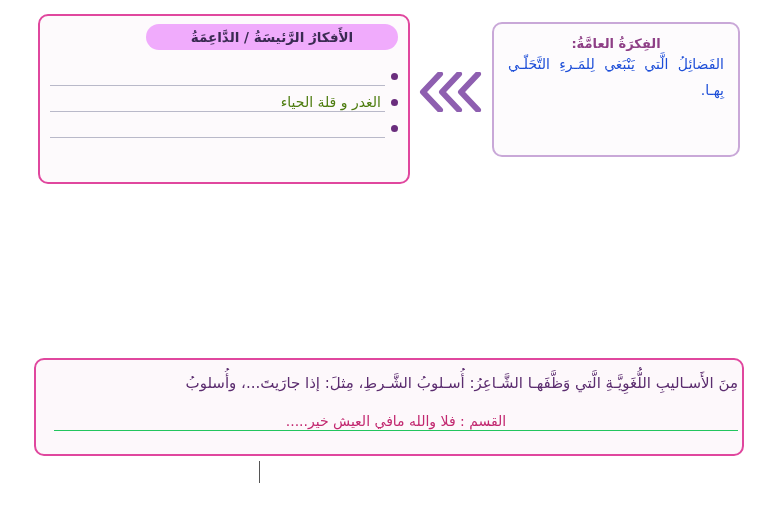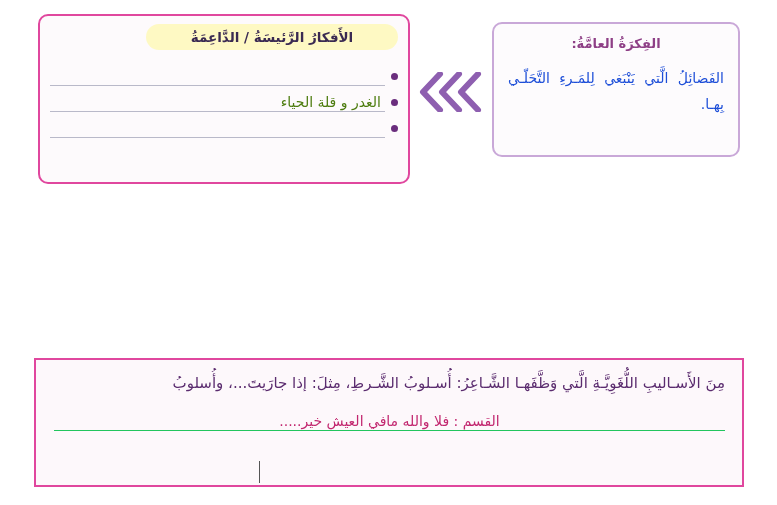--- a/index.html
+++ b/index.html
@@ -26,21 +26,21 @@
     border-radius: 10px;
     background: #fdfafc;
     box-sizing: border-box;
   }
   .ideas-title-wrap {
     position: absolute;
     right: 10px;
     top: 8px;
     width: 252px;
     height: 26px;
-    background: #fef9c3;
+    background: #f0abfc;
     border-radius: 13px;
     display: flex;
     align-items: center;
     justify-content: center;
   }
   .ideas-title {
     direction: rtl;
     font-size: 13.5px;
     font-weight: bold;
     color: #3a2a52;
@@ -121,43 +121,42 @@
     background: #fdfbfd;
     box-sizing: border-box;
     padding: 12px 14px 10px 14px;
   }
   .general-title {
     direction: rtl;
     text-align: center;
     font-size: 13px;
     font-weight: bold;
     color: #8e3f86;
-    margin-bottom: 14px;
   }
   .general-body {
     direction: rtl;
     text-align: justify;
     text-align-last: right;
     font-size: 14px;
     line-height: 26px;
     color: #1d4ed8;
   }
 
   
   .styles-card {
     position: absolute;
     left: 34px;
     top: 358px;
     width: 710px;
-    height: 129px;
+    height: 98px;
     border: 2px solid #e0479e;
-    border-radius: 0;
+    border-radius: 10px;
     background: #fdf8fb;
     box-sizing: border-box;
-    padding: 14px 17px 0 18px;
+    padding: 14px 4px 0 18px;
   }
   .styles-line1 {
     direction: rtl;
     font-size: 15px;
     color: #5b2c6f;
     white-space: nowrap;
     letter-spacing: 0px;
   }
   .styles-answer-line {
     margin-top: 14px;

